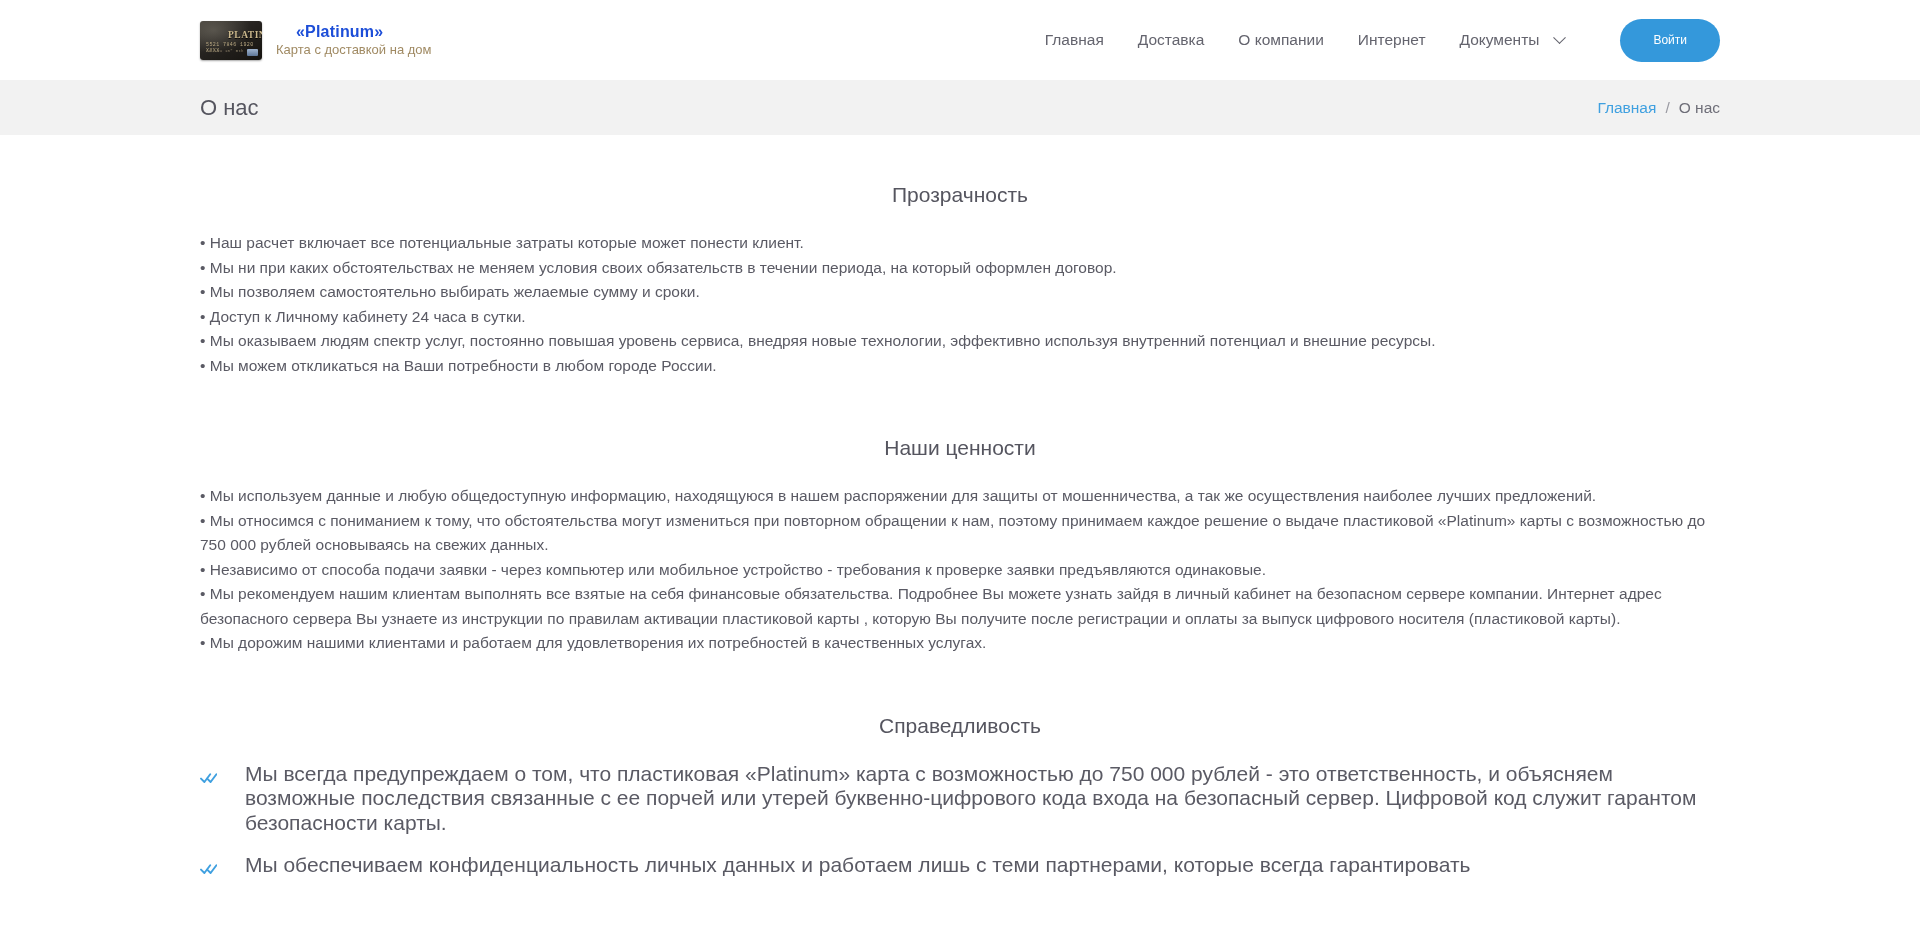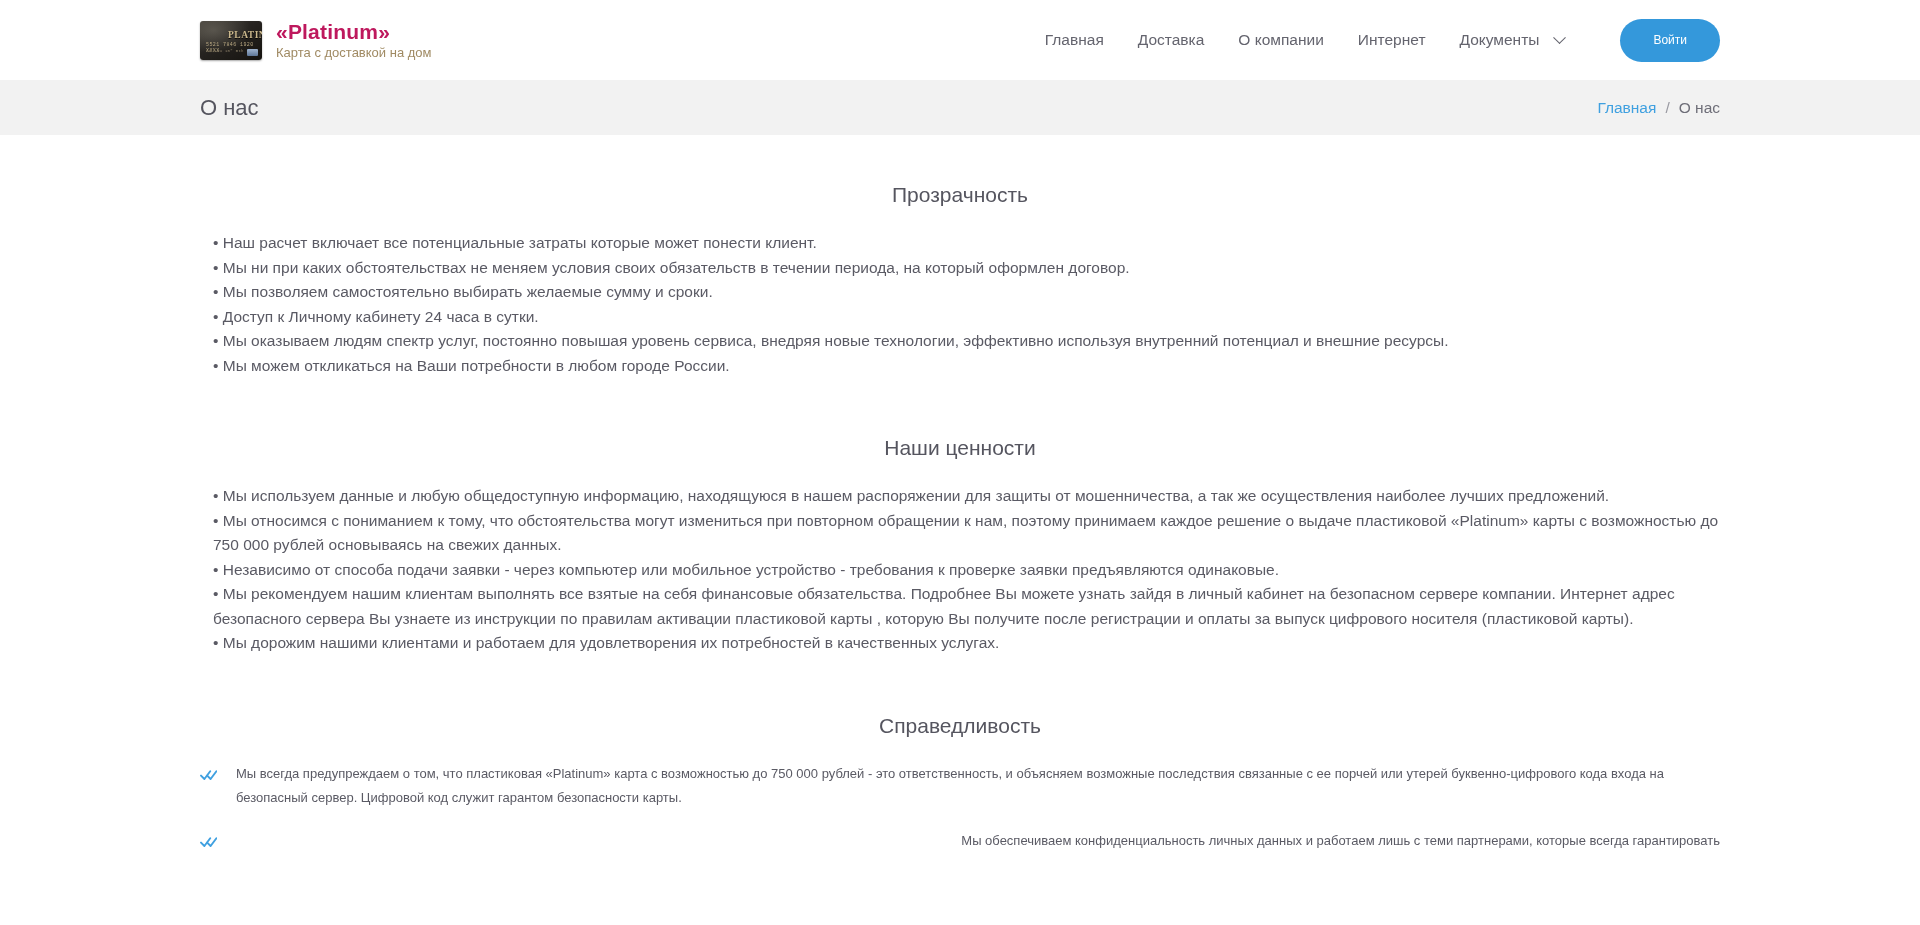--- a/index.html
+++ b/index.html
@@ -60,22 +60,23 @@
     font-family: "Liberation Mono", "DejaVu Sans Mono", monospace;
     font-size: 4px; letter-spacing: .3px; color: #8d8068;
   }
   .brand-card .card-chip {
     position: absolute; right: 4px; bottom: 4px;
     width: 11px; height: 7px; border-radius: 1px;
     background: linear-gradient(180deg, #9fb4cf, #5e7696);
   }
   .brand-text { display: flex; flex-direction: column; line-height: 1.25; }
   .brand-name {
-    font-size: 21px; font-weight: bold; color: #be185d;
+    font-size: 16px; font-weight: bold; color: #1d4ed8;
     letter-spacing: .2px;
+    margin-left: 20px;
   }
   .brand-tag { font-size: 13px; color: #a08a63; }
 
   .nav { display: flex; align-items: center; gap: 34px; }
   .nav-item {
     font-size: 15.5px; color: #64646e; white-space: nowrap;
     cursor: pointer; text-decoration: none;
   }
   .nav-item.has-caret { display: flex; align-items: center; gap: 16px; }
   .caret {
@@ -119,32 +120,31 @@
   .content { width: 1520px; margin: 0 auto; padding-top: 48px; }
   .block { margin-bottom: 10px; }
   .block-title {
     text-align: center;
     font-size: 21px;
     font-weight: normal;
     color: #55555f;
     margin: 0 0 24px 0;
   }
   .block.spaced { margin-top: 58px; }
-  .lines { font-size: 15.5px; line-height: 24.5px; color: #5a5a64; margin-left: 13px; }
+  .lines { font-size: 15.5px; line-height: 24.5px; color: #5a5a64; }
   .lines p { margin: 0; }
 
   .check-list { list-style: none; margin: 0; padding: 0; }
   .check-li {
     display: flex;
-    gap: 19px;
+    gap: 28px;
     margin-bottom: 18px;
-    font-size: 13px;
+    font-size: 21px;
     line-height: 24.5px;
     color: #5a5a64;
-    justify-content: space-between;
   }
   .dblcheck { flex: none; margin-top: 3px; }
 </style>
 </head>
 <body>
 
 <div class="page">
 
   <div class="header">
     <div class="header-inner">

